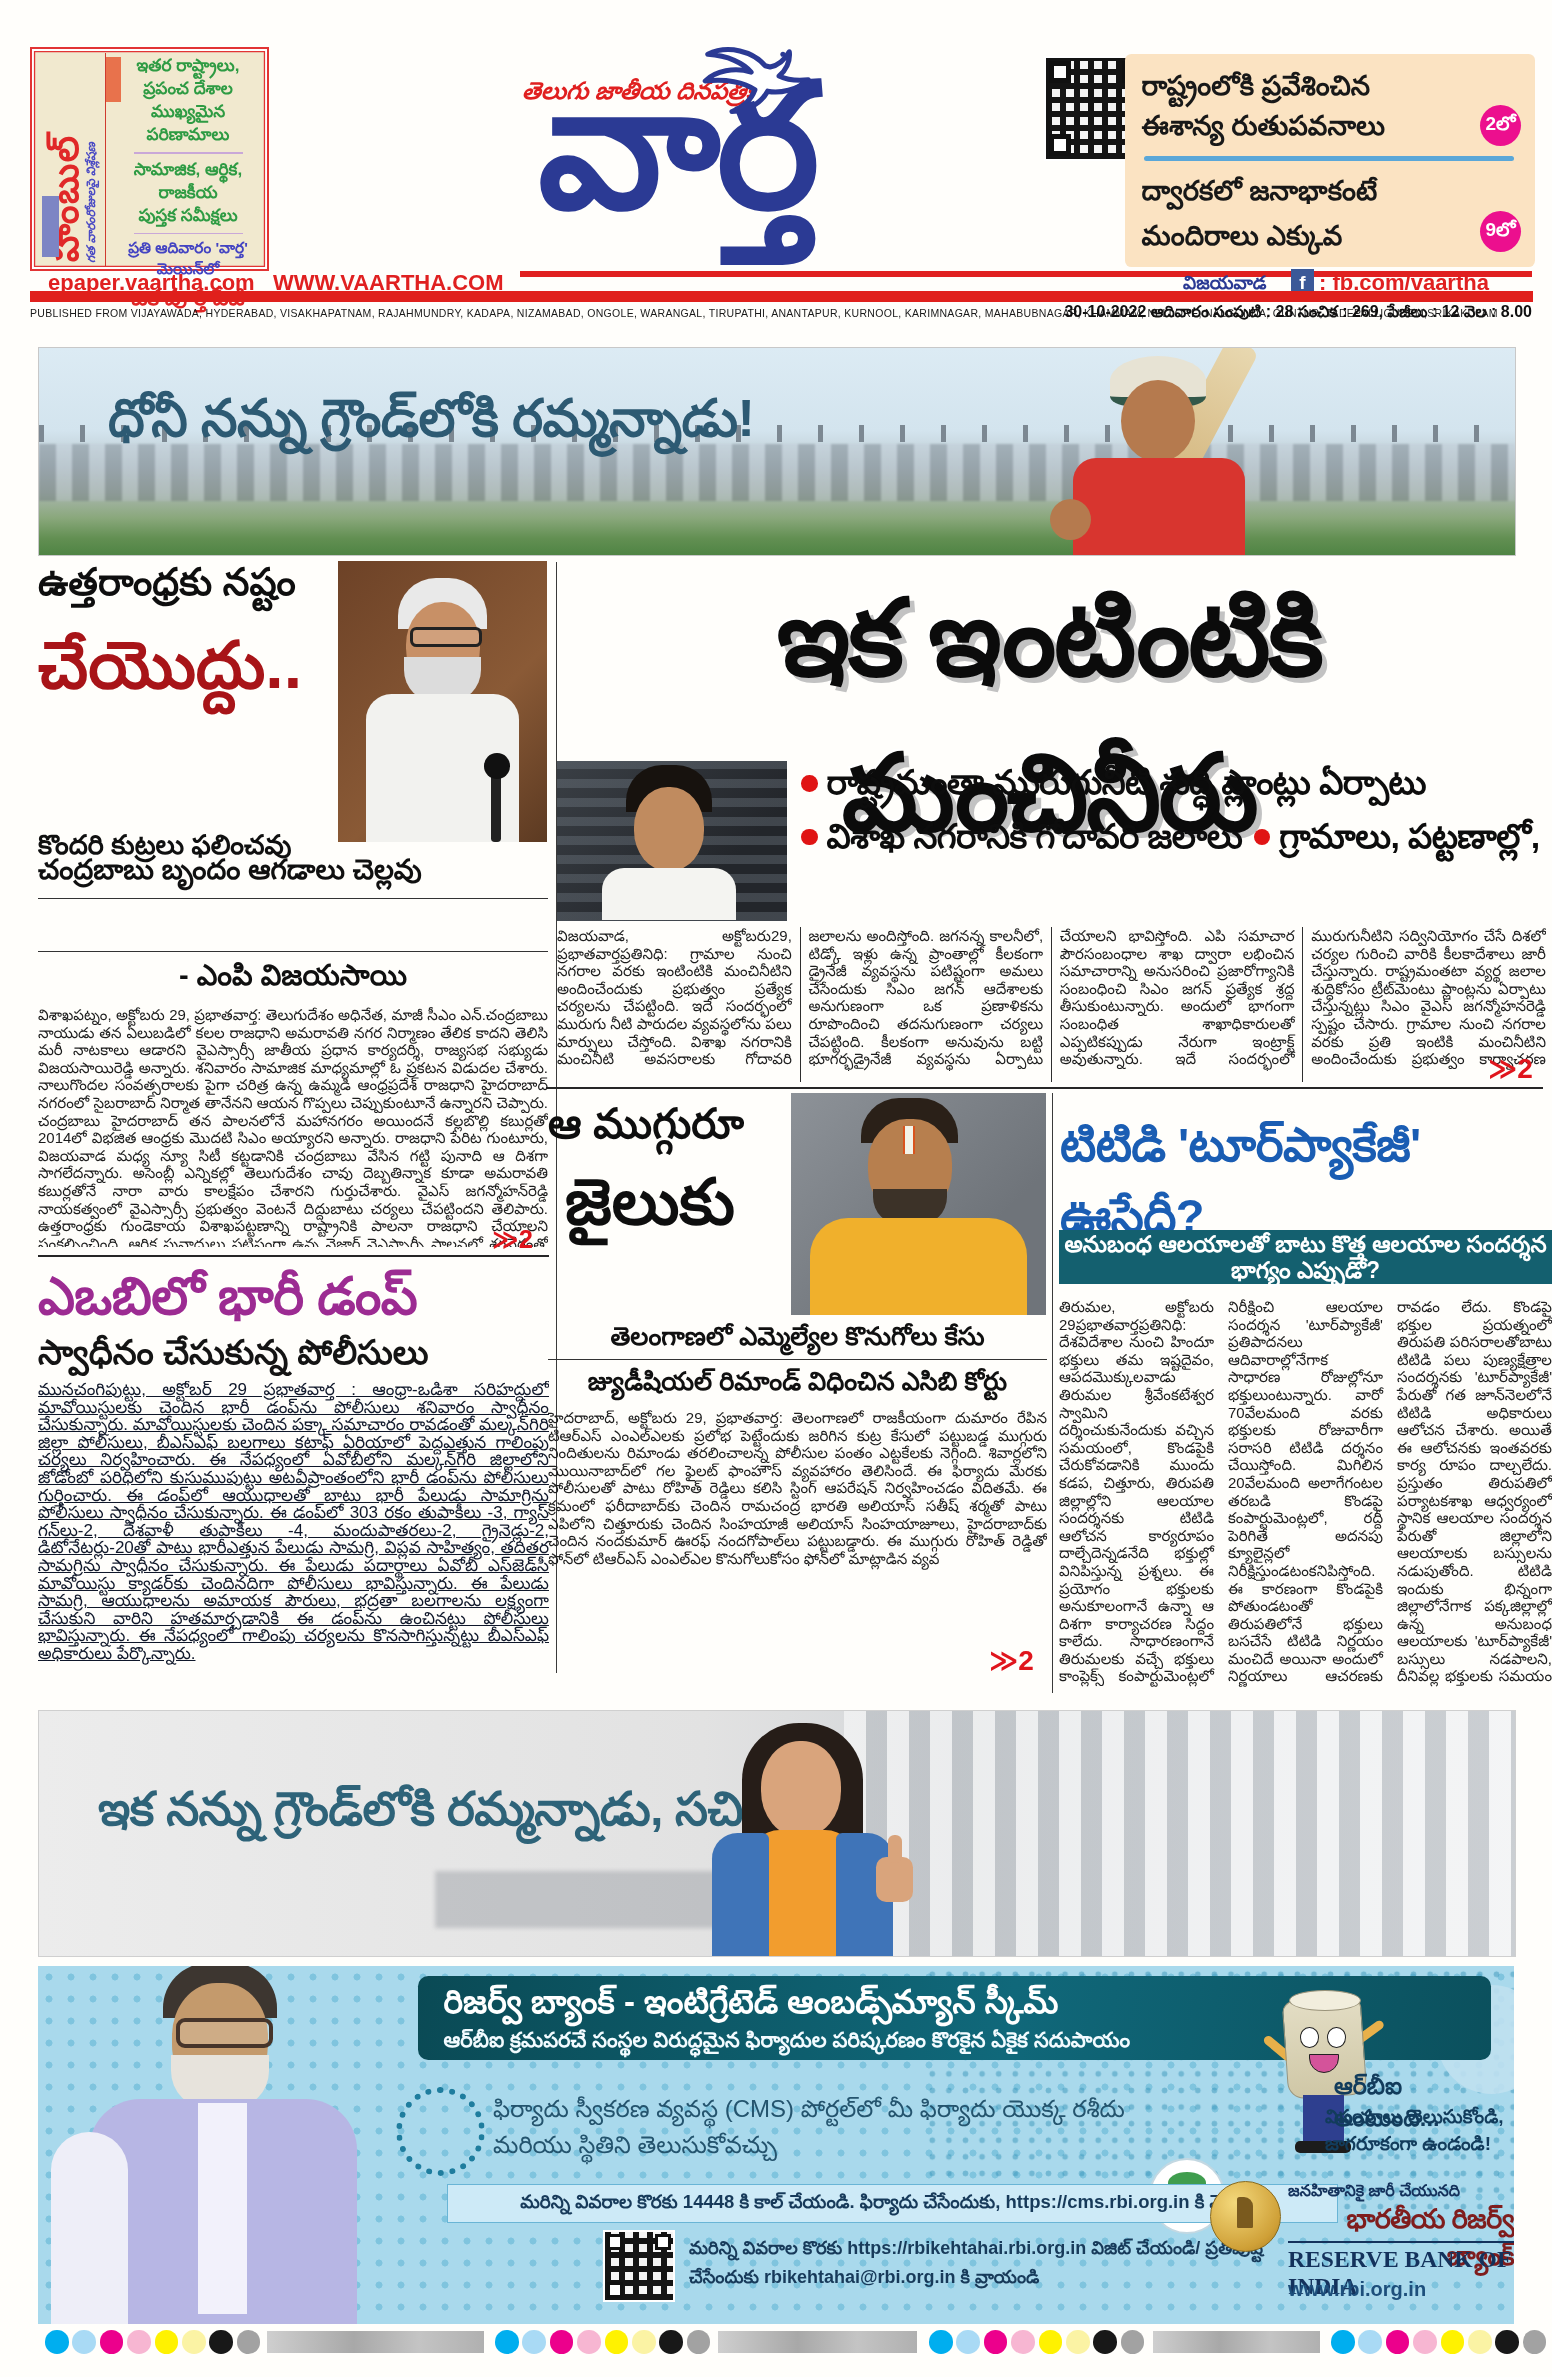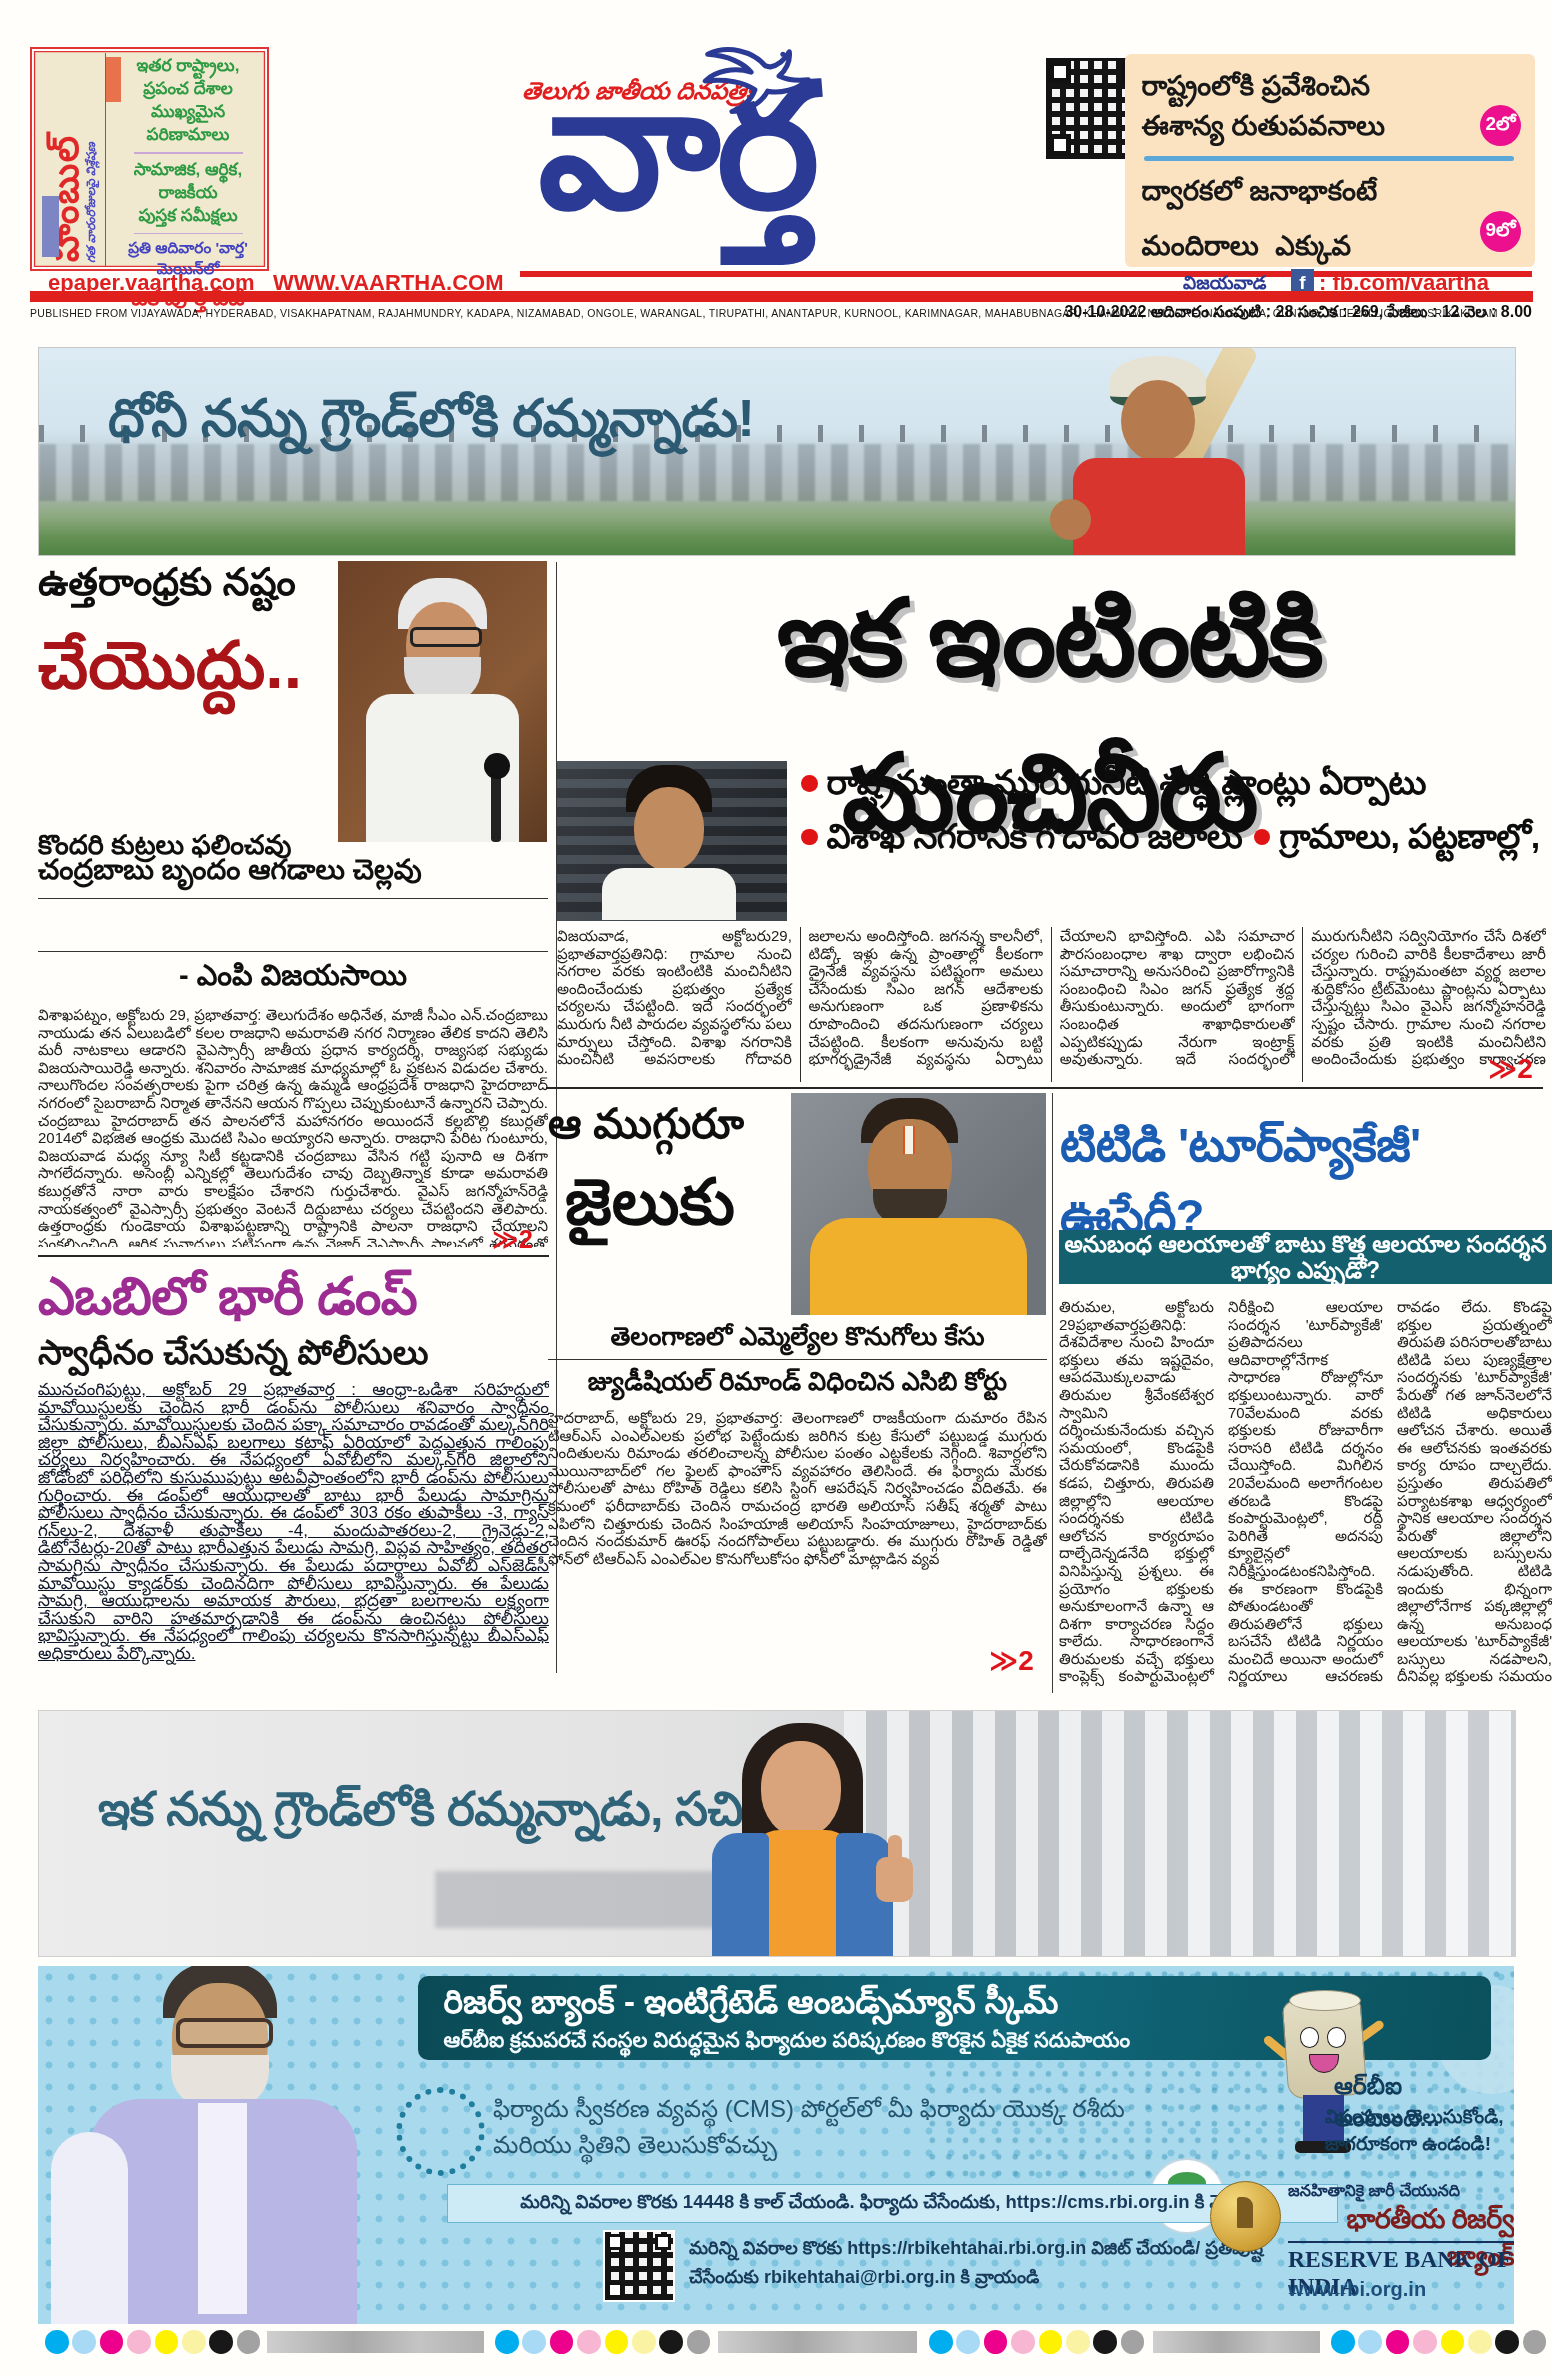--- a/index.html
+++ b/index.html
@@ -258,21 +258,21 @@
     <div class="qr-eye" style="right:2.6px;top:2.6px;"></div>
     <div class="qr-eye" style="left:2.6px;bottom:2.6px;"></div>
   </div>
 
   <div class="abs headline-box">
     <div class="hb-row" style="top:14px;">రాష్ట్రంలోకి ప్రవేశించిన</div>
     <div class="hb-row" style="top:54px;">ఈశాన్య రుతుపవనాలు</div>
     <div class="hb-circle" style="right:14px;top:51px;">2లో</div>
     <div class="hb-div"></div>
     <div class="hb-row" style="top:119px;">ద్వారకలో జనాభాకంటే</div>
-    <div class="hb-row" style="top:176px;font-family:Liberation Mono, monospace;">మందిరాలు ఎక్కువ</div>
+    <div class="hb-row" style="top:164px;">మందిరాలు ఎక్కువ</div>
     <div class="hb-circle" style="right:14px;top:157px;">9లో</div>
   </div>
 
   <div class="abs url-epaper">epaper.vaartha.com</div>
   <div class="abs url-site">WWW.VAARTHA.COM</div>
   <div class="abs edition">విజయవాడ</div>
   <div class="abs fb-icon">f</div>
   <div class="abs fb-text">: fb.com/vaartha</div>
 
   <div class="abs redbar-main"></div>

